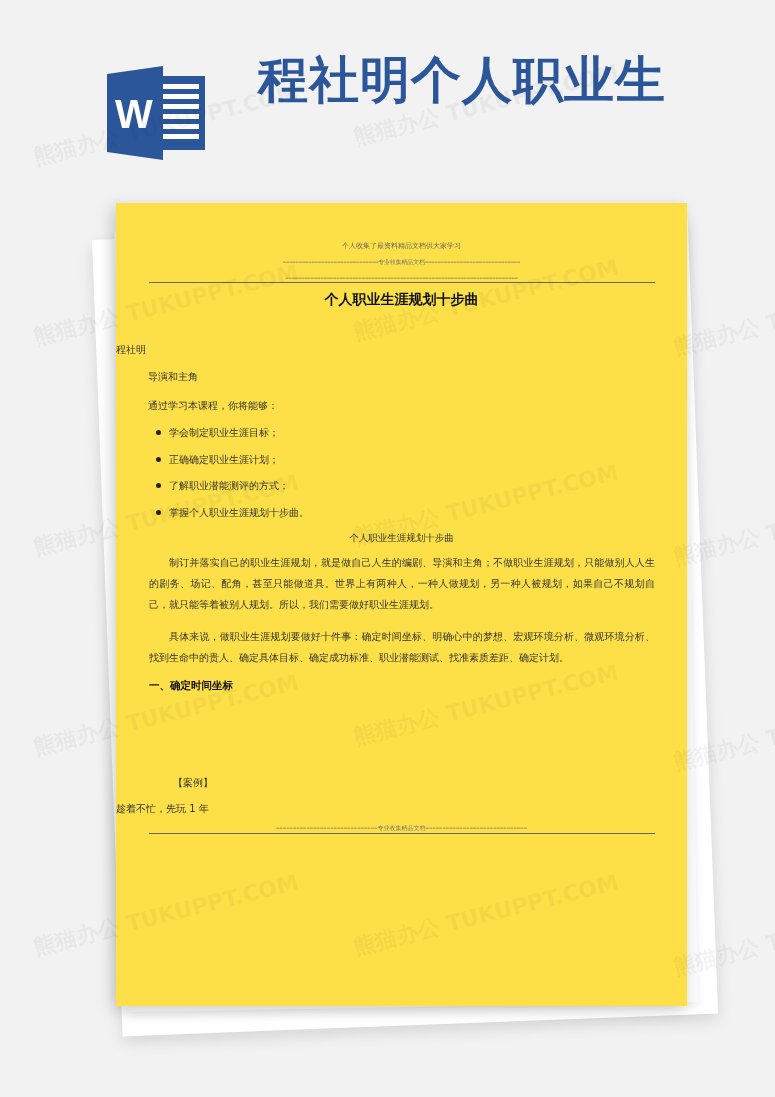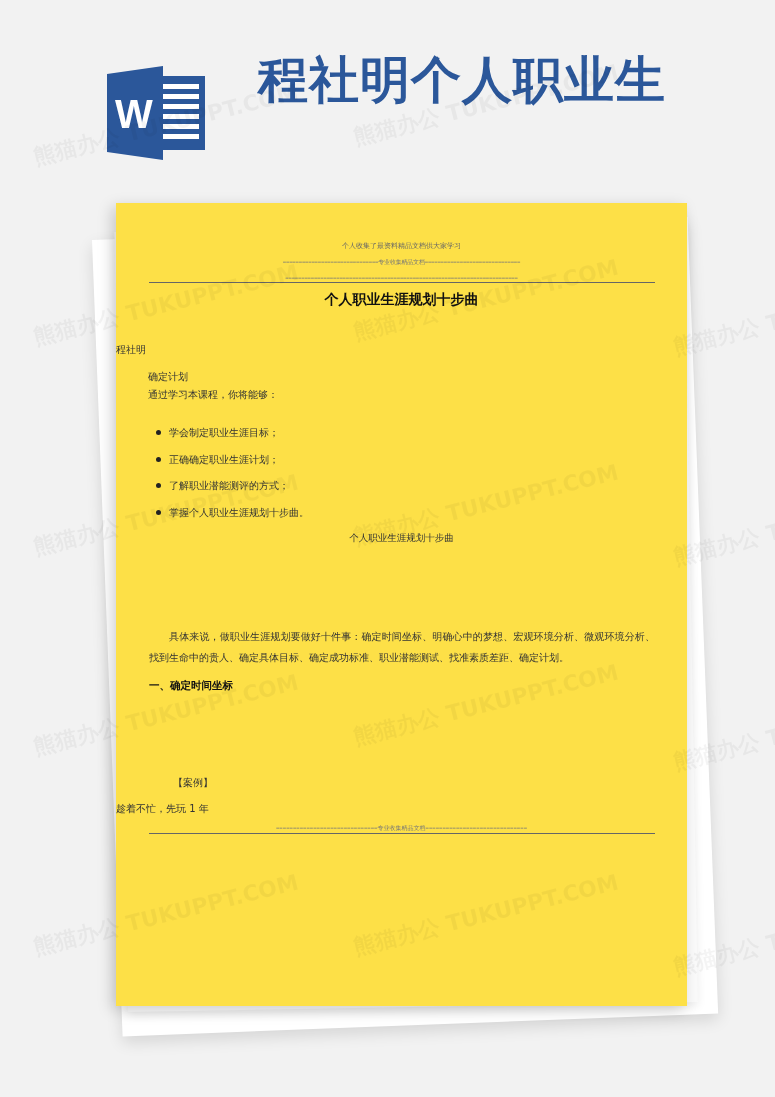--- a/index.html
+++ b/index.html
@@ -97,38 +97,39 @@
 
 <div class="page">
   <div class="hdr-note">个人收集了最资料精品文档供大家学习</div>
   <div class="hdr-eq one">==============================专业收集精品文档==============================</div>
   <div class="hdr-eq two">=========================================================================</div>
   <div class="hr top"></div>
 
   <div class="doc-title">个人职业生涯规划十步曲</div>
   <div class="author">程社明</div>
 
-  <div class="text" style="top:167px;">确定计划</div>
-  <div class="text" style="top:185px;">通过学习本课程，你将能够：</div>
+  <div class="text" style="top:167px;">导演和主角</div>
+  <div class="text" style="top:196px;">通过学习本课程，你将能够：</div>
 
   <div class="bullet" style="top:223px;">
     <span class="dot"></span><span>学会制定职业生涯目标；</span>
   </div>
   <div class="bullet" style="top:250px;">
     <span class="dot"></span><span>正确确定职业生涯计划；</span>
   </div>
   <div class="bullet" style="top:276px;">
     <span class="dot"></span><span>了解职业潜能测评的方式；</span>
   </div>
   <div class="bullet" style="top:303px;">
     <span class="dot"></span><span>掌握个人职业生涯规划十步曲。</span>
   </div>
 
   <div class="subtitle">个人职业生涯规划十步曲</div>
 
+  <div class="para" style="top:349px;">制订并落实自己的职业生涯规划，就是做自己人生的编剧、导演和主角；不做职业生涯规划，只能做别人人生的剧务、场记、配角，甚至只能做道具。世界上有两种人，一种人做规划，另一种人被规划，如果自己不规划自己，就只能等着被别人规划。所以，我们需要做好职业生涯规划。</div>
   <div class="para" style="top:423px;">具体来说，做职业生涯规划要做好十件事：确定时间坐标、明确心中的梦想、宏观环境分析、微观环境分析、找到生命中的贵人、确定具体目标、确定成功标准、职业潜能测试、找准素质差距、确定计划。</div>
 
   <div class="section-head">一、确定时间坐标</div>
 
 
   <div class="case">【案例】</div>
   <div class="case-title">趁着不忙，先玩 1 年</div>
 
   <div class="ftr-eq">==============================专业收集精品文档==============================</div>
   <div class="hr bottom"></div>

